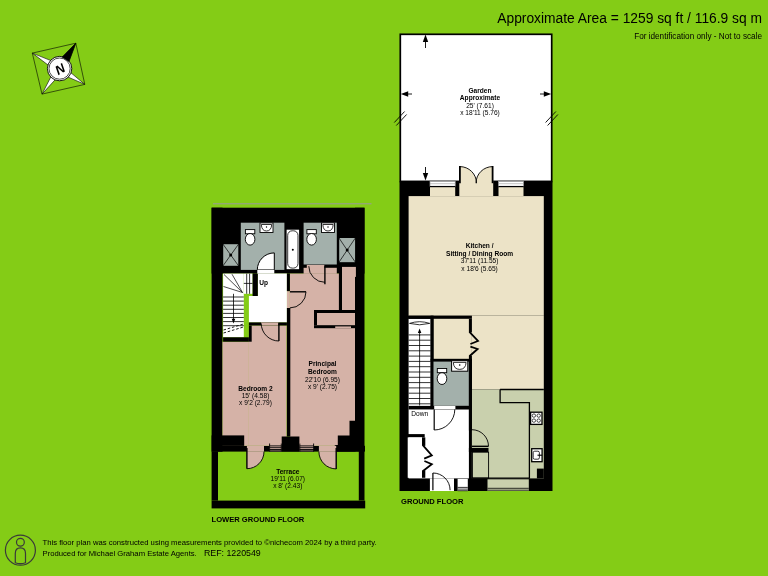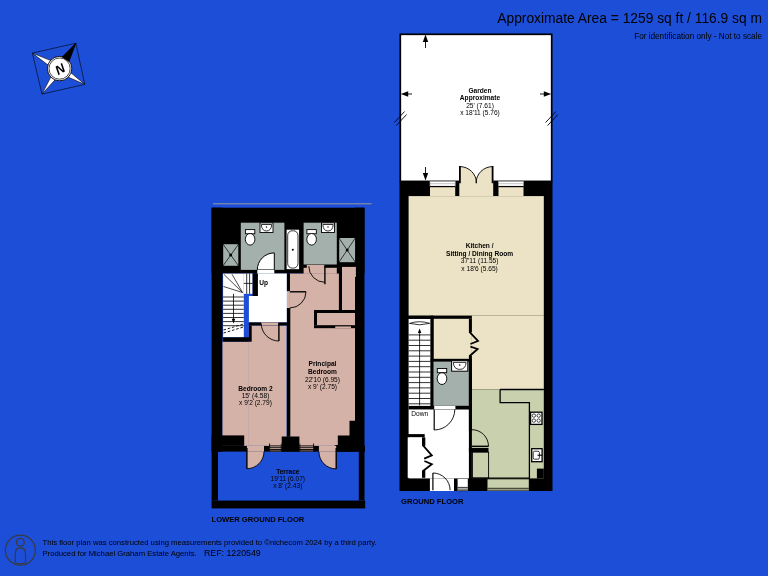--- a/index.html
+++ b/index.html
@@ -1,16 +1,16 @@
 <!DOCTYPE html>
 <html><head>
 <meta charset="utf-8">
 <style>
   html,body{margin:0;padding:0;background:#ffffff;}
-  .page{position:relative;width:768px;height:576px;background:#1d4ed8;overflow:hidden;
+  .page{position:relative;width:768px;height:576px;background:#84cc16;overflow:hidden;
         font-family:"Liberation Sans", sans-serif;}
   svg{position:absolute;left:0;top:0;}
   text{font-family:"Liberation Sans", sans-serif;fill:#000000;-webkit-font-smoothing:antialiased;}
 </style>
 </head>
 <body>
 <div class="page">
 <svg width="768" height="576" viewBox="0 0 768 576">
 
 <g>

